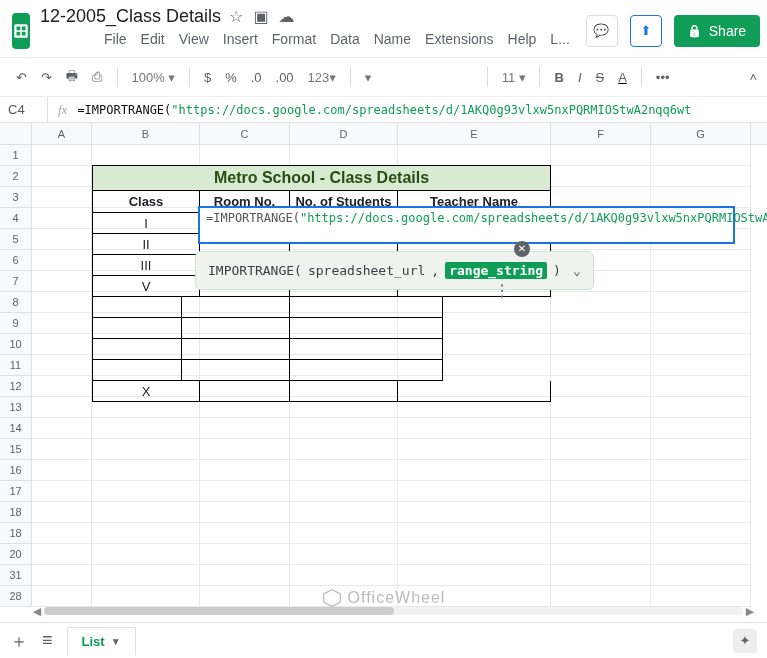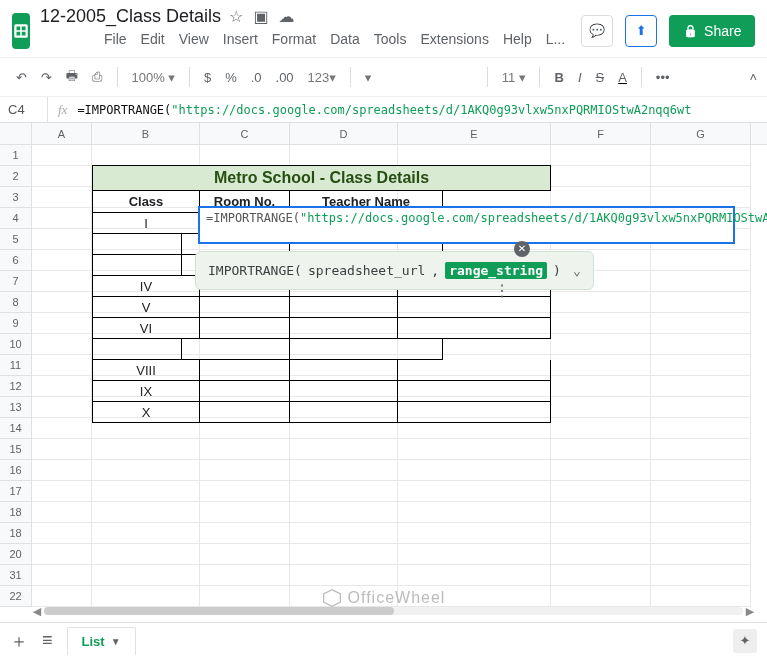--- a/index.html
+++ b/index.html
@@ -114,21 +114,21 @@
         <span>☁</span>
       </div>
     </div>
     <div class="menubar" id="menubar">
         <span>File</span>
         <span>Edit</span>
         <span>View</span>
         <span>Insert</span>
         <span>Format</span>
         <span>Data</span>
-        <span>Tools</span>
+        <span>Name</span>
         <span>Extensions</span>
         <span>Help</span>
         <span>L...</span>
       </div>
   </div>
   <div class="right-actions">
     <div class="comments-btn">💬</div>
     <div class="present-btn">⬆</div>
     <button class="share-btn">Share</button>
   </div>
@@ -203,21 +203,21 @@
       <div class="row-h">12</div>
       <div class="row-h">13</div>
       <div class="row-h">14</div>
       <div class="row-h">15</div>
       <div class="row-h">16</div>
       <div class="row-h">17</div>
       <div class="row-h">18</div>
       <div class="row-h">18</div>
       <div class="row-h">20</div>
       <div class="row-h">31</div>
-      <div class="row-h">22</div>
+      <div class="row-h">28</div>
     </div>
   <div class="cells" id="cells">
       <div class="cell-row">
         <div class="cell" style="width: 60px;"></div>
         <div class="cell" style="width: 108px;"></div>
         <div class="cell" style="width: 90px;"></div>
         <div class="cell" style="width: 108px;"></div>
         <div class="cell" style="width: 153px;"></div>
         <div class="cell" style="width: 100px;"></div>
         <div class="cell" style="width: 100px;"></div>
@@ -411,70 +411,64 @@
         <div class="cell" style="width: 100px;"></div>
         <div class="cell" style="width: 100px;"></div>
       </div>
     </div>
 
   <div class="data-table">
     <div class="dt-title">Metro School - Class Details</div>
     <div class="dt-head">
       <div class="c-class">Class</div>
       <div class="c-room">Room No.</div>
+      <div class="c-stud">No. of Students</div>
       <div class="c-teach">Teacher Name</div>
     </div>
     <div id="dtrows">
         <div class="dt-row">
           <div class="c-class">I</div>
           <div class="c-room"></div>
           <div class="c-stud"></div>
           <div class="c-teach"></div>
         </div>
         <div class="dt-row">
-          <div class="c-room"></div>
-          <div class="c-stud"></div>
-          <div class="c-teach"></div>
-        </div>
-        <div class="dt-row">
-          <div class="c-room"></div>
-          <div class="c-stud"></div>
-          <div class="c-teach"></div>
-        </div>
-        <div class="dt-row">
-          <div class="c-class">IV</div>
+          <div class="c-class">II</div>
+          <div class="c-room"></div>
+          <div class="c-stud"></div>
+          <div class="c-teach"></div>
+        </div>
+        <div class="dt-row">
+          <div class="c-class">III</div>
           <div class="c-room"></div>
           <div class="c-stud"></div>
           <div class="c-teach"></div>
         </div>
         <div class="dt-row">
           <div class="c-class">V</div>
           <div class="c-room"></div>
           <div class="c-stud"></div>
           <div class="c-teach"></div>
         </div>
         <div class="dt-row">
-          <div class="c-class">VI</div>
-          <div class="c-room"></div>
-          <div class="c-stud"></div>
-          <div class="c-teach"></div>
-        </div>
-        <div class="dt-row">
-          <div class="c-room"></div>
-          <div class="c-stud"></div>
-          <div class="c-teach"></div>
-        </div>
-        <div class="dt-row">
-          <div class="c-class">VIII</div>
-          <div class="c-room"></div>
-          <div class="c-stud"></div>
-          <div class="c-teach"></div>
-        </div>
-        <div class="dt-row">
-          <div class="c-class">IX</div>
+          <div class="c-room"></div>
+          <div class="c-stud"></div>
+          <div class="c-teach"></div>
+        </div>
+        <div class="dt-row">
+          <div class="c-room"></div>
+          <div class="c-stud"></div>
+          <div class="c-teach"></div>
+        </div>
+        <div class="dt-row">
+          <div class="c-room"></div>
+          <div class="c-stud"></div>
+          <div class="c-teach"></div>
+        </div>
+        <div class="dt-row">
           <div class="c-room"></div>
           <div class="c-stud"></div>
           <div class="c-teach"></div>
         </div>
         <div class="dt-row">
           <div class="c-class">X</div>
           <div class="c-room"></div>
           <div class="c-stud"></div>
           <div class="c-teach"></div>
         </div>

